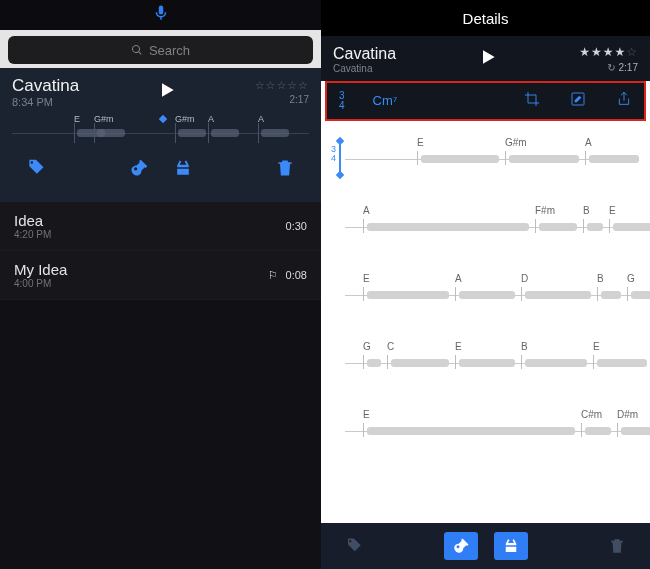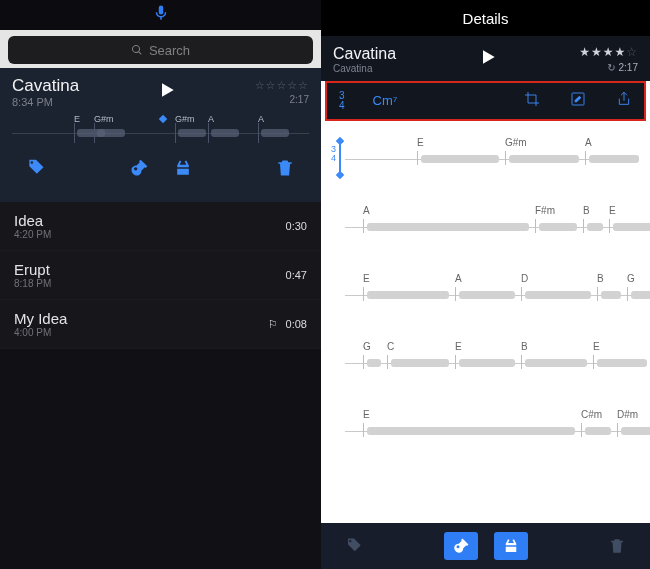--- a/index.html
+++ b/index.html
@@ -296,29 +296,20 @@
         <div>
           <div class="li-title">Idea</div>
           <div class="li-time">4:20 PM</div>
         </div>
         <div class="li-right">
           <span>0:30</span>
         </div>
       </div>
       <div class="list-item">
         <div>
-          <div class="li-title">Erupt</div>
-          <div class="li-time">8:18 PM</div>
-        </div>
-        <div class="li-right">
-          <span>0:47</span>
-        </div>
-      </div>
-      <div class="list-item">
-        <div>
           <div class="li-title">My Idea</div>
           <div class="li-time">4:00 PM</div>
         </div>
         <div class="li-right">
           <span class="chev">⚐</span>
           <span>0:08</span>
         </div>
       </div>
     </div>
 

